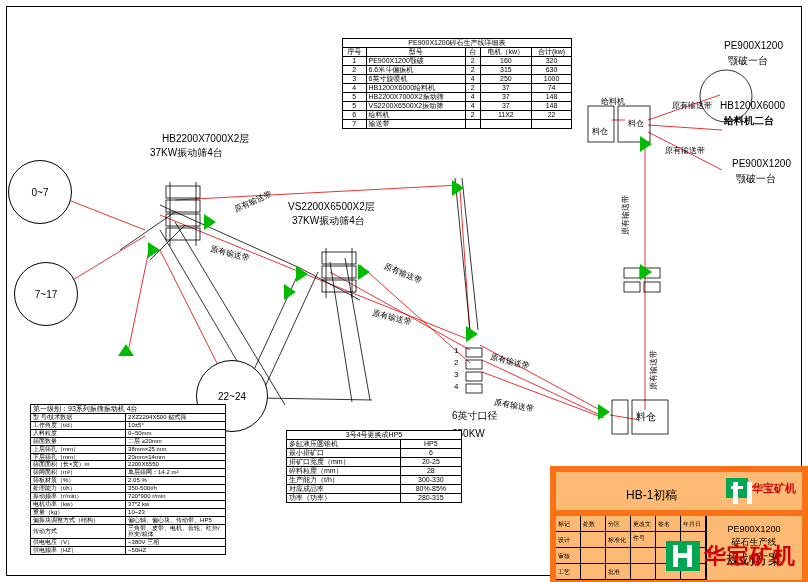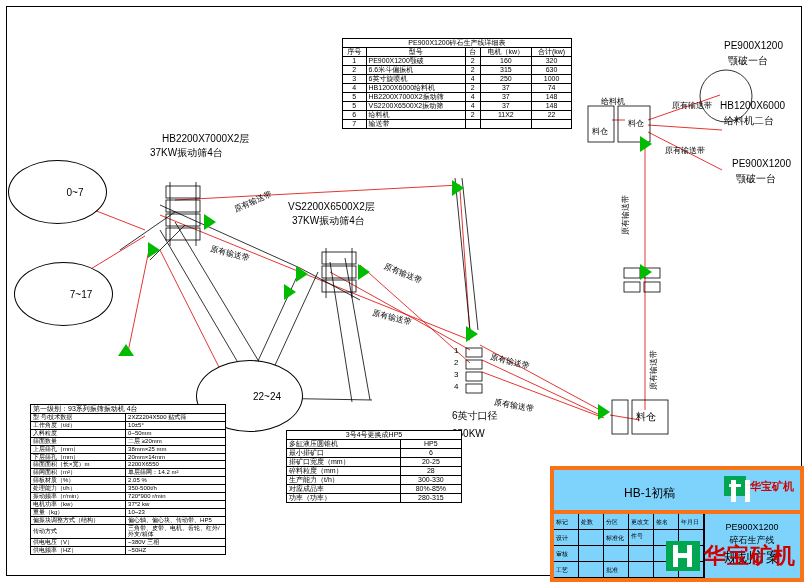--- a/index.html
+++ b/index.html
@@ -7,33 +7,33 @@
   #stage{position:relative;width:808px;height:582px;}
   .frame{position:absolute;left:6px;top:6px;width:796px;height:570px;border:1px solid #000;box-sizing:border-box;}
   svg.layer{position:absolute;left:0;top:0;width:808px;height:582px;pointer-events:none;}
   .txt{position:absolute;white-space:nowrap;font-size:10px;color:#000;}
   .txt.sm{font-size:8px;}
   .txt.md{font-size:11px;}
   .rot90{transform:rotate(-90deg);transform-origin:left top;}
   .tbl{position:absolute;border-collapse:collapse;background:#fff;}
   .tbl td,.tbl th{border:1px solid #000;font-size:7px;padding:0 2px;text-align:center;font-weight:normal;line-height:1.15;}
   .spectbl td{font-size:6px;text-align:left;padding:0 2px;}
-  .circ{position:absolute;border:1px solid #000;border-radius:50%;display:flex;align-items:center;justify-content:center;font-size:10px;background:#fff;padding-left:35px;}
+  .circ{position:absolute;border:1px solid #000;border-radius:50%;display:flex;align-items:center;justify-content:center;font-size:10px;background:#fff;}
   .grn{fill:#00bb00;}
   .red{stroke:#e00000;}
   .blk{stroke:#000;}
   .tb-row{display:flex;border-bottom:1px solid #000;box-sizing:border-box;}
   .tb-cell{border-right:1px solid #000;font-size:6px;padding:1px 2px;box-sizing:border-box;}
   .logoWrap{position:absolute;right:8px;bottom:8px;width:170px;height:40px;display:flex;align-items:center;justify-content:flex-end;}
   .logoTxt{font-size:22px;font-weight:bold;color:#d10000;letter-spacing:1px;}
   .logoMark{width:34px;height:30px;background:#00a651;margin-right:4px;position:relative;}
   .logoMark:before{content:"";position:absolute;left:7px;top:4px;width:5px;height:22px;background:#fff;}
   .logoMark:after{content:"";position:absolute;left:21px;top:4px;width:5px;height:22px;background:#fff;}
   .logoBar{position:absolute;left:7px;top:12px;width:19px;height:5px;background:#fff;}
-  .boxline{position:absolute;border:4px solid #f97316;background:#7dd3fc;}
+  .boxline{position:absolute;border:6px solid #f97316;background:#fdba74;}
 </style>
 </head>
 <body>
 
 <div id="stage">
   <div class="frame"></div>
 
   <svg class="layer">
     <g stroke-width="0.8" fill="none">
 
@@ -143,21 +143,21 @@
   <div class="txt sm" style="left:672px;top:100px;">原有输送带</div>
 
   <div class="txt sm" style="left:601px;top:96px;">给料机</div>
   <div class="txt sm" style="left:592px;top:126px;">料仓</div>
   <div class="txt sm" style="left:628px;top:118px;">料仓</div>
   <div class="txt" style="left:636px;top:410px;">料仓</div>
 
   <div class="txt" style="left:724px;top:40px;">PE900X1200</div>
   <div class="txt" style="left:728px;top:54px;">颚破一台</div>
   <div class="txt" style="left:720px;top:100px;">HB1200X6000</div>
-  <div class="txt" style="left:724px;top:114px;">给料机二台</div>
+  <div class="txt" style="left:724px;top:114px;font-weight:bold;">给料机二台</div>
   <div class="txt" style="left:732px;top:158px;">PE900X1200</div>
   <div class="txt" style="left:736px;top:172px;">颚破一台</div>
 
   <div class="txt sm" style="left:454px;top:346px;">1</div>
   <div class="txt sm" style="left:454px;top:358px;">2</div>
   <div class="txt sm" style="left:454px;top:370px;">3</div>
   <div class="txt sm" style="left:454px;top:382px;">4</div>
   <div class="txt" style="left:452px;top:409px;">6英寸口径</div>
   <div class="txt" style="left:452px;top:428px;">250KW</div>
 

